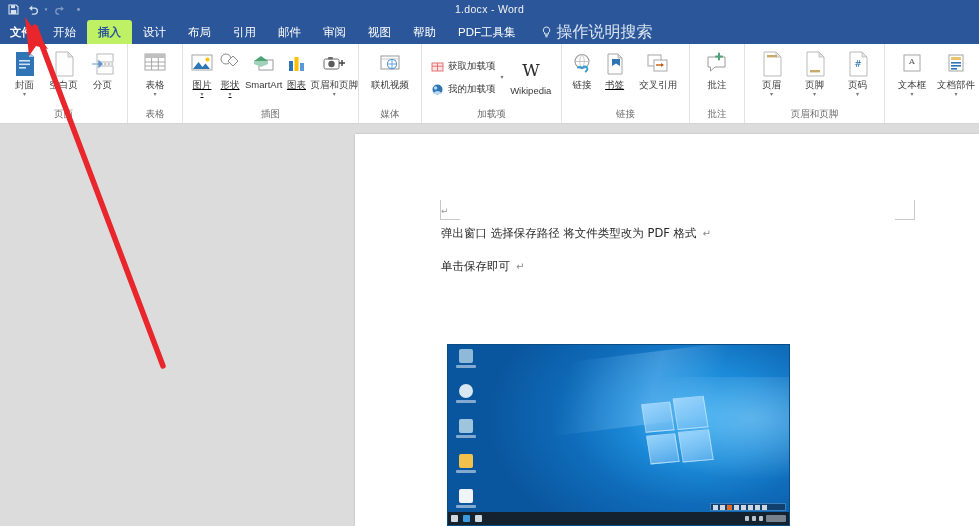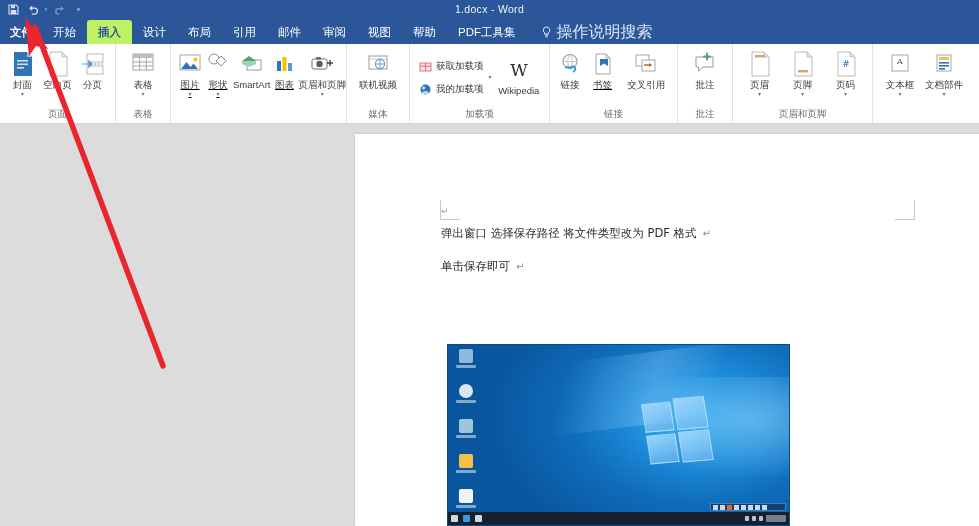--- a/index.html
+++ b/index.html
@@ -242,21 +242,21 @@
             <rect x="4.1" y="8.8" width="2.8" height="1" fill="#e3ebf7"></rect>
             <rect x="4.4" y="10.3" width="2.2" height="1" fill="#e3ebf7"></rect>
           </svg>
       </span>
       <span>操作说明搜索</span>
     </div>
   </div>
 
   <div class="ribbon">
 
-    <div class="rgroup" style="width:116px">
+    <div class="rgroup" style="width:128px">
       <div class="rgroup-items">
         <div class="rbtn">
           <span class="ico">
             <svg width="24" height="26" viewBox="0 0 24 26">
                 <path d="M3 1h13l5 5v19H3z" fill="#2f74b5"></path>
                 <path d="M16 1l5 5h-5z" fill="#9dc3e6"></path>
                 <rect x="6" y="9" width="11" height="1.6" fill="#cfe2f3"></rect>
                 <rect x="6" y="12.5" width="11" height="1.6" fill="#cfe2f3"></rect>
                 <rect x="6" y="16" width="7" height="1.6" fill="#cfe2f3"></rect>
               </svg>
@@ -354,20 +354,21 @@
                 <rect x="3" y="7" width="15" height="10" rx="1.6" fill="#fff" stroke="#6b6b6b"></rect>
                 <rect x="7" y="5" width="5" height="2.5" rx="1" fill="#6b6b6b"></rect>
                 <circle cx="10.5" cy="12" r="3.2" fill="#5a5a5a"></circle>
                 <path d="M21 8v6M18 11h6" stroke="#444" stroke-width="1.4"></path>
               </svg>
           </span>
           <span class="lbl">页眉和页脚</span>
           <span class="drop">▾</span>
         </div>
       </div>
+      <div class="rgroup-label">插图</div>
     </div>
 
     <div class="rgroup" style="width:64px">
       <div class="rgroup-items">
         <div class="rbtn wide">
           <span class="ico">
             <svg width="26" height="24" viewBox="0 0 26 24">
                 <rect x="4" y="4" width="18" height="13" fill="#fff" stroke="#9a9a9a"></rect>
                 <path d="M4 7h18" stroke="#c9c9c9"></path>
                 <circle cx="15" cy="12" r="4.6" fill="none" stroke="#5b9bd5" stroke-width="1.1"></circle>

